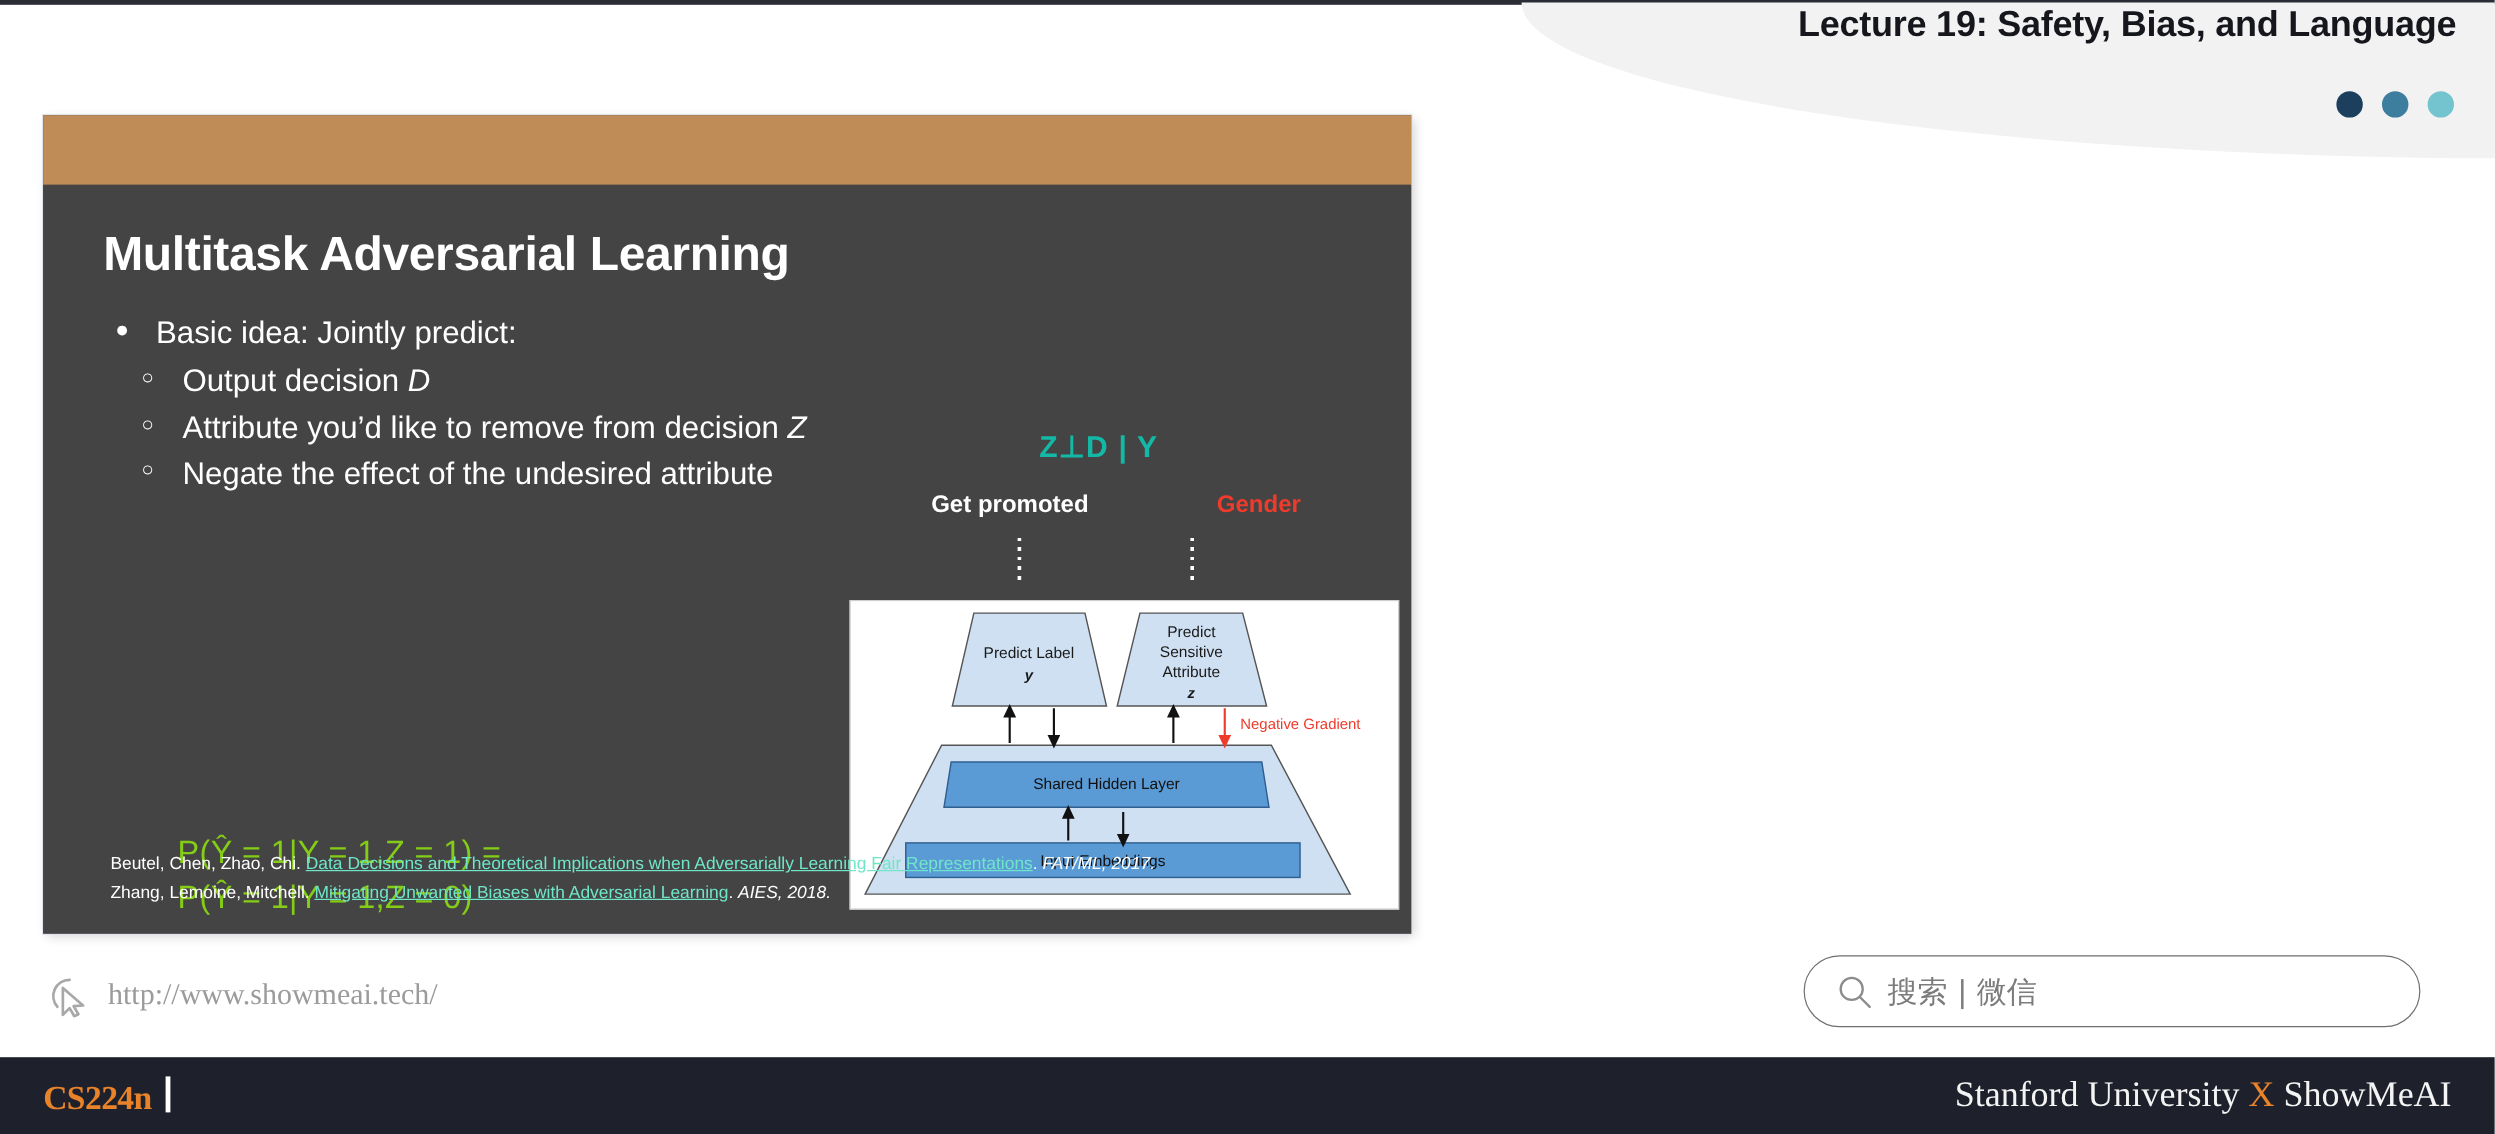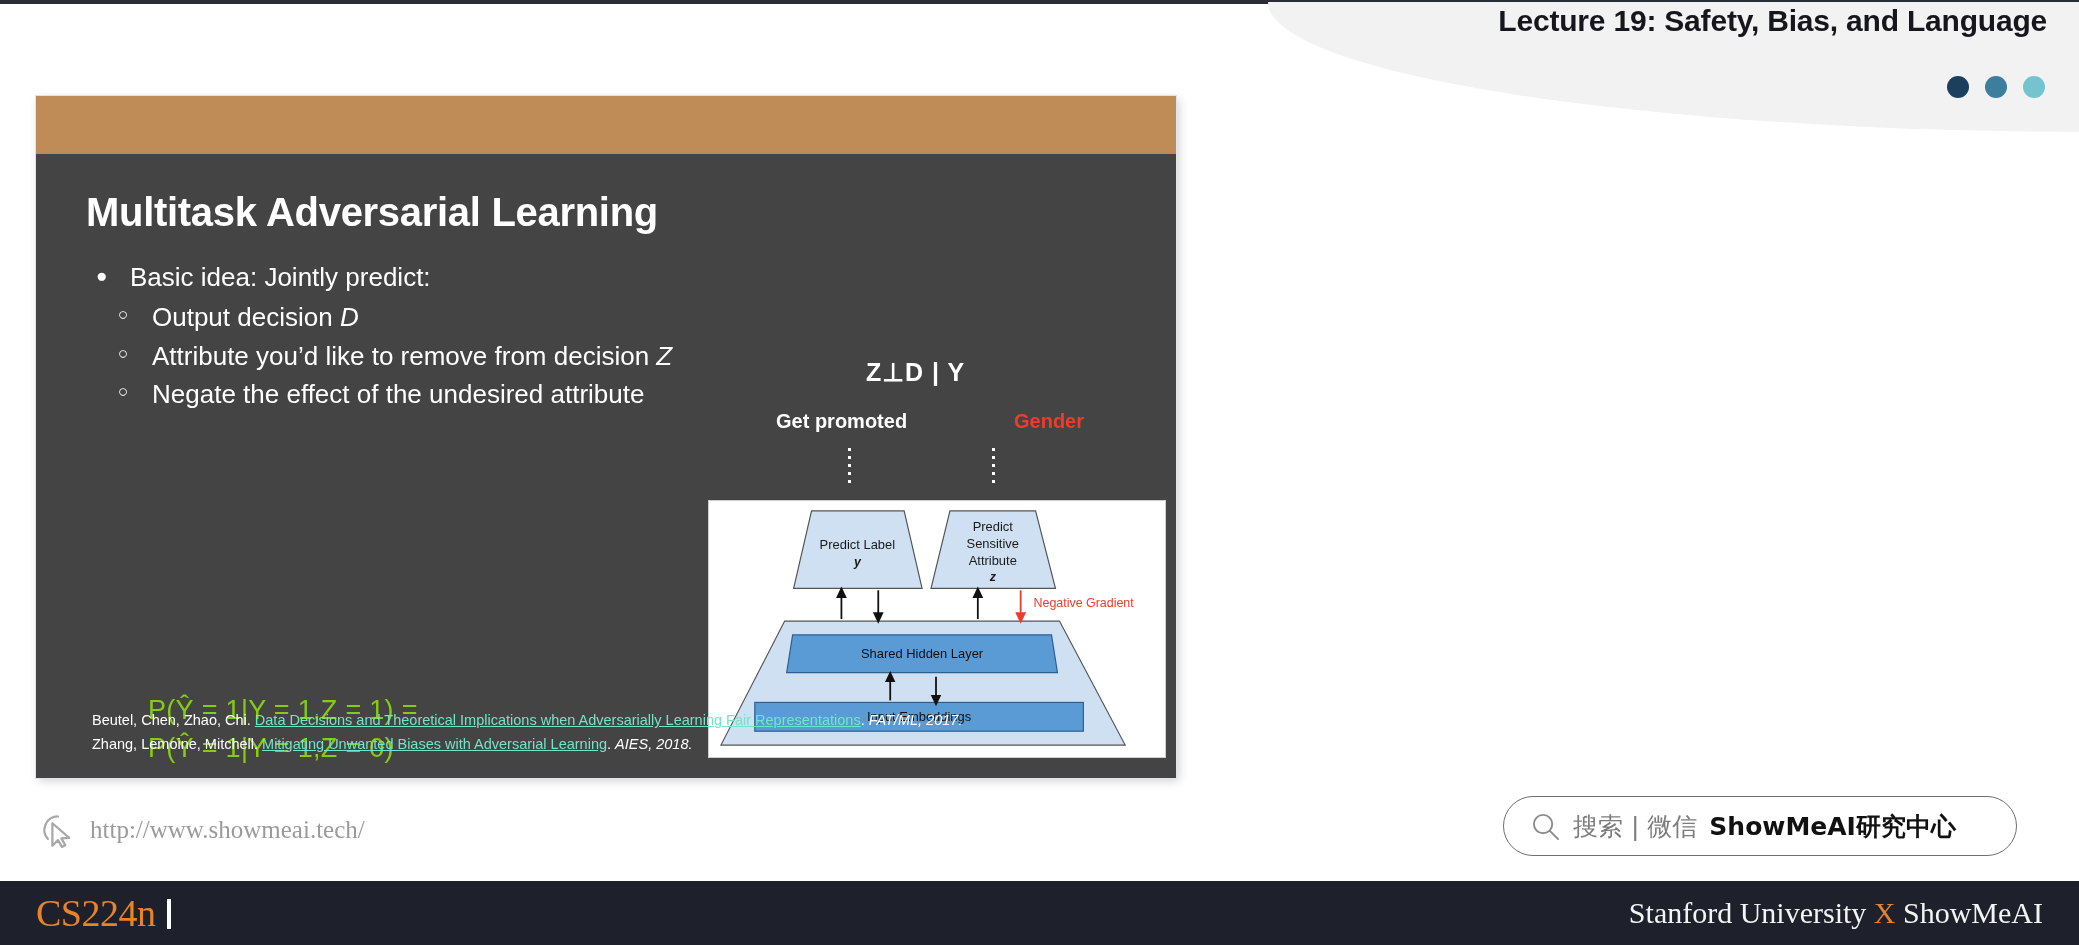--- a/index.html
+++ b/index.html
@@ -166,21 +166,21 @@
     top: 262px;
     width: 480px;
     height: 400px;
   }
   .dia-indep {
     position: absolute;
     top: 0;
     left: 182px;
     font-size: 25px;
     font-weight: bold;
-    color: #ffffff;
+    color: #14b8a6;
     letter-spacing: 1px;
     white-space: nowrap;
   }
   .dia-label-left {
     position: absolute;
     top: 52px;
     left: 92px;
     font-size: 20px;
     font-weight: bold;
     color: #ffffff;
@@ -274,22 +274,22 @@
   }
   .bb-left {
     position: absolute;
     left: 36px;
     display: flex;
     align-items: baseline;
     gap: 0;
     white-space: nowrap;
   }
   .bb-course {
-    font-size: 38px;
-    font-weight: normal;
+    font-size: 28px;
+    font-weight: bold;
     color: #e8832a;
     font-family: "Liberation Serif", serif;
     letter-spacing: -0.5px;
   }
   .bb-sep {
     display: inline-block;
     width: 4px;
     height: 30px;
     background: #ffffff;
     margin: 0 12px;
@@ -428,21 +428,20 @@
   </svg>
   <span>http://www.showmeai.tech/</span>
 </div>
 
 <div class="search-pill">
   <svg class="mag-icon" viewBox="0 0 32 32">
     <circle cx="13.5" cy="13.5" r="9.5" fill="none" stroke="#8c8c8c" stroke-width="2"></circle>
     <line x1="20.5" y1="20.5" x2="29" y2="29" stroke="#8c8c8c" stroke-width="2" stroke-linecap="round"></line>
   </svg>
   <span class="sp-plain">搜索 | 微信</span>
-  <span class="sp-bold">ShowMeAI研究中心</span>
 </div>
 
 <div class="bottom-bar">
   <div class="bb-left">
     <span class="bb-course">CS224n</span>
     <span class="bb-sep"></span>
   </div>
   <div class="bb-right"><span>Stanford University </span><span class="bb-x">X</span><span> ShowMeAI</span></div>
 </div>
 

